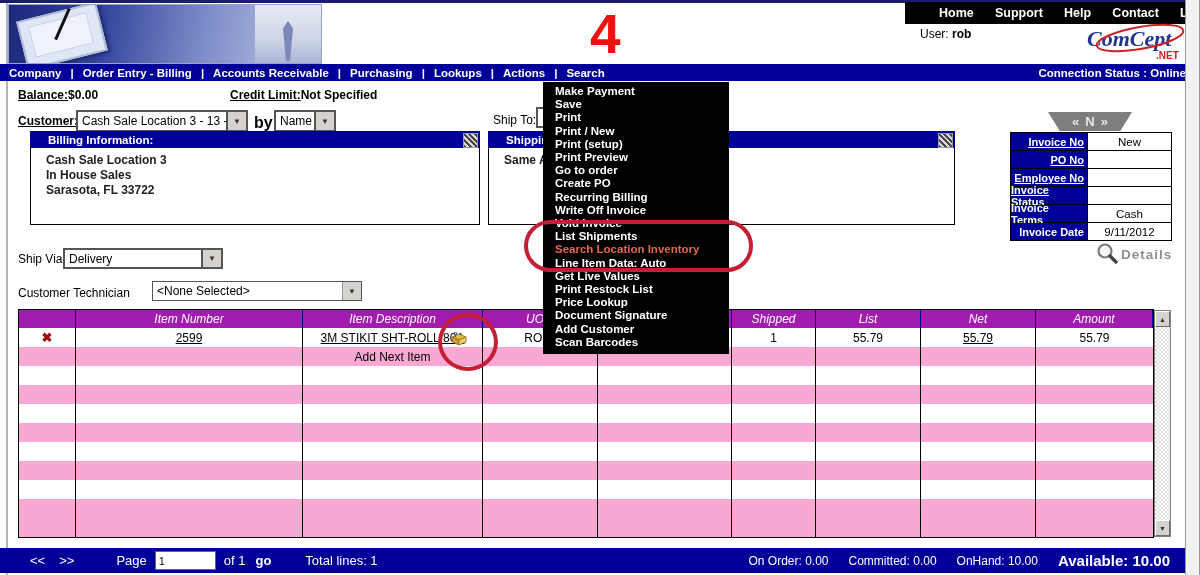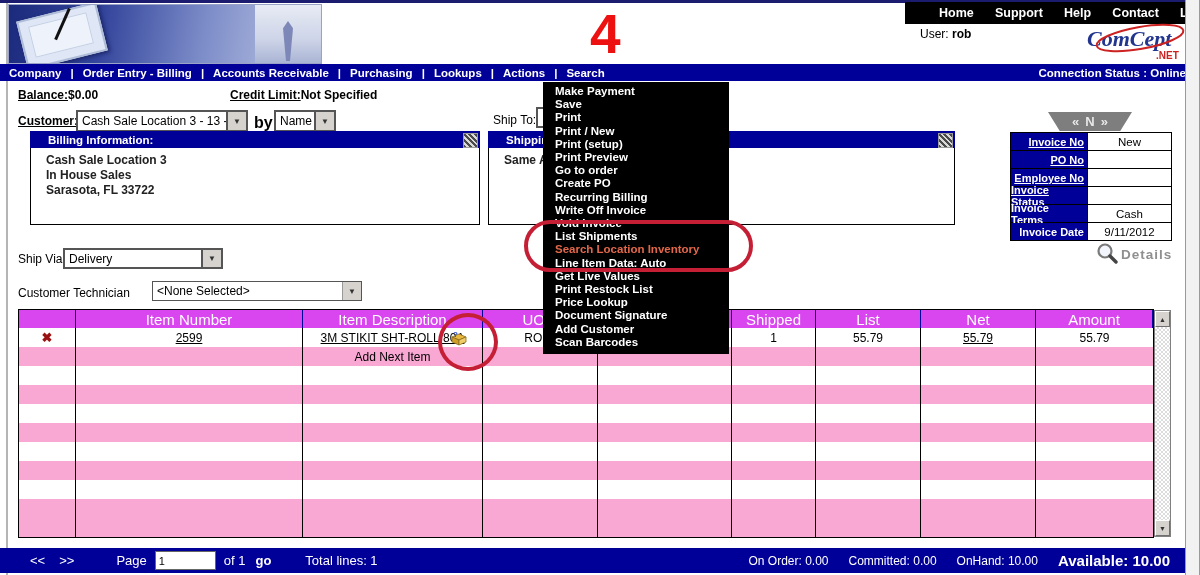--- a/index.html
+++ b/index.html
@@ -83,21 +83,21 @@
   .dd-shipvia{left:63px;top:248px;width:160px;height:21px;}
   .tech-label{left:18px;top:274px;font-size:12px;margin-top:12px;}
   .dd-tech{left:152px;top:281px;width:210px;height:20px;border:1px solid #555;}
   .dd-tech .btn{border-left:1px solid #999;background:#d6d3ce;}
   
   .itable{left:18px;top:309px;width:1136px;border:1px solid #000;box-sizing:border-box;z-index:1;}
   .trow{display:flex;height:19px;}
   .thead{height:18px;}
   .cell{box-sizing:border-box;border-right:1px solid #000;display:flex;align-items:center;
     justify-content:center;font-size:12px;position:relative;overflow:hidden;white-space:nowrap;}
-  .thead .cell{background:#d946ef;color:#fff;font-size:15px;border-right:1px solid #000099;}
+  .thead .cell{background:#a21caf;color:#fff;font-size:12px;border-right:1px solid #000099;font-style:italic;}
   .c0{width:57px;}.c1{width:227px;}.c2{width:180px;}.c3{width:115px;}.c4{width:134px;}
   .c5{width:84px;}.c6{width:105px;}.c7{width:115px;}.c8{width:117px;border-right:none;}
   .trow.w .cell{background:#fff;}
   .trow.b .cell{background:#f9a8d4;}
   .del-x{color:#991111;font-weight:bold;font-size:13px;}
   .lnk{text-decoration:underline;}
   .pkg-icon{position:absolute;right:14px;top:2px;}
   .tscroll{left:1154px;top:310px;width:17px;height:227px;box-sizing:border-box;border:1px solid #808080;
     background:#fff;background-image:
       linear-gradient(45deg,#dcdcdc 25%,transparent 25%,transparent 75%,#dcdcdc 75%),

